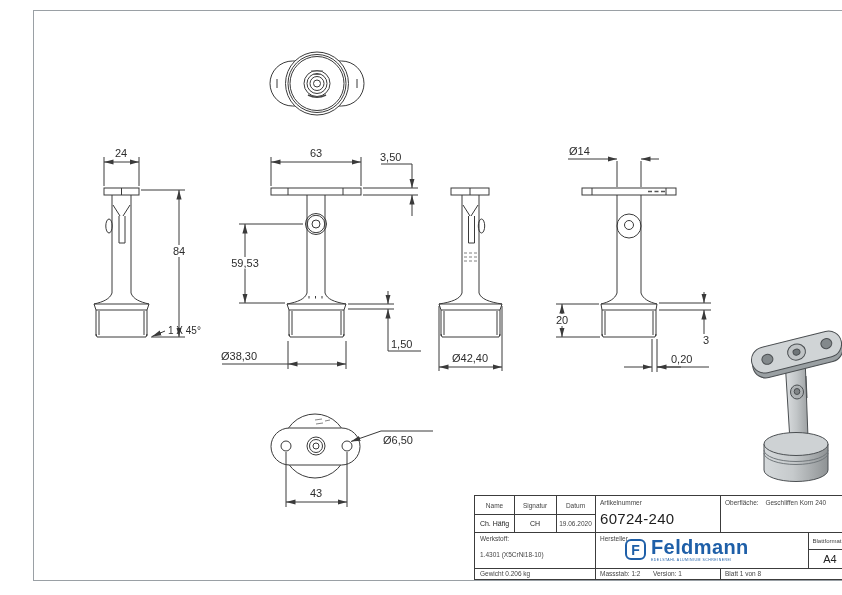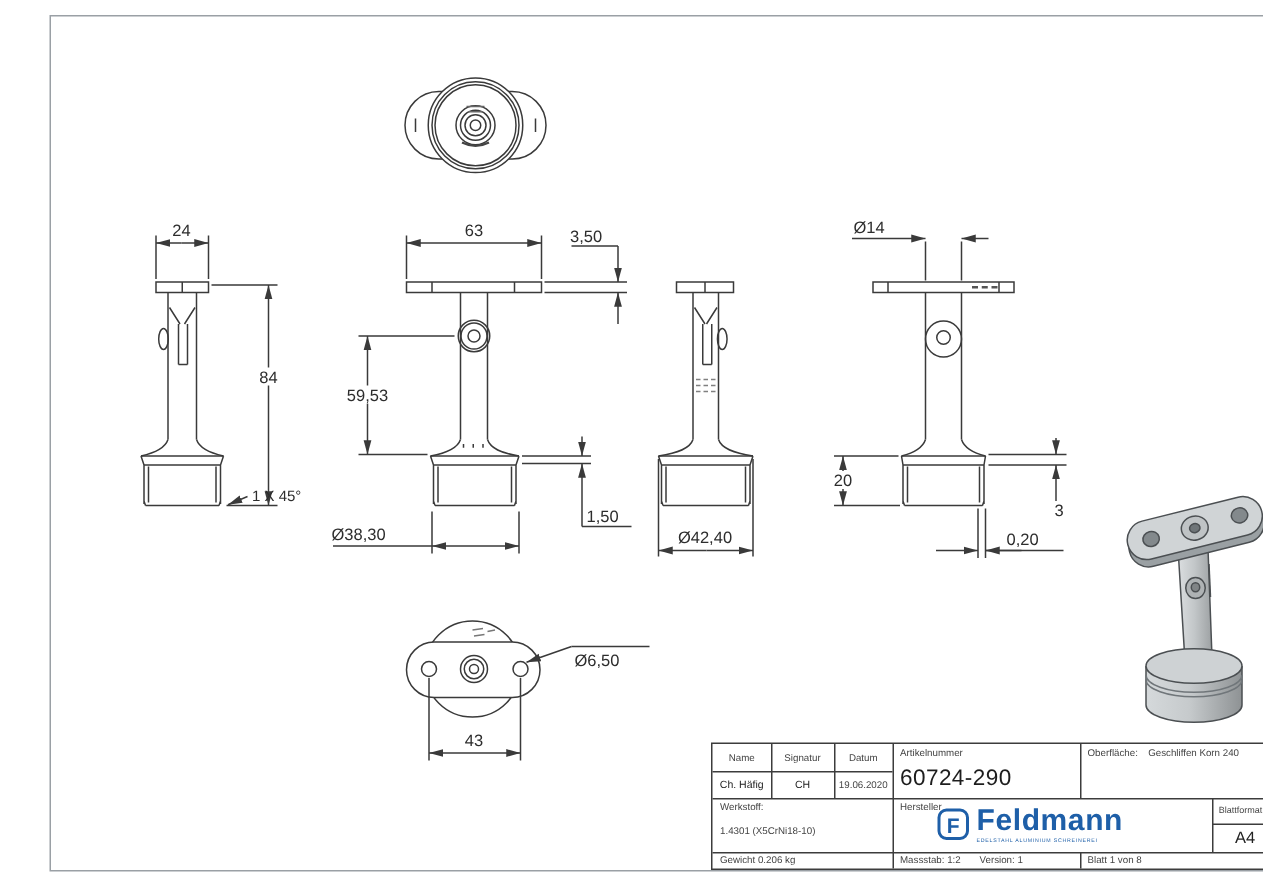--- a/index.html
+++ b/index.html
@@ -254,21 +254,21 @@
   <div class="cell lab cc" style="left:81px;top:0;width:39px;height:18px">Datum</div>
   <div class="cell lab" style="left:125px;top:3px">Artikelnummer</div>
   <div class="cell lab" style="left:250px;top:3px">
     <span>Oberfläche:</span>
     <span style="margin-left:5px">Geschliffen Korn 240</span>
   </div>
 
   <div class="cell val cc" style="left:0;top:18px;width:39px;height:18px">Ch. Häfig</div>
   <div class="cell val cc" style="left:39px;top:18px;width:42px;height:18px">CH</div>
   <div class="cell lab cc" style="left:81px;top:18px;width:39px;height:18px">19.06.2020</div>
-  <div class="cell artno" style="left:125px;top:14px">60724-290</div>
+  <div class="cell artno" style="left:125px;top:14px">60724-240</div>
 
   <div class="cell lab" style="left:5px;top:39px">Werkstoff:</div>
   <div class="cell lab" style="left:5px;top:55px">1.4301 (X5CrNi18-10)</div>
   <div class="cell lab" style="left:125px;top:39px">Hersteller</div>
 
   <div class="logo">
     <div class="logo-box">F</div>
     <div>
       <div class="logo-name">Feldmann</div>
       <div class="logo-tag">EDELSTAHL ALUMINIUM SCHREINEREI</div>

